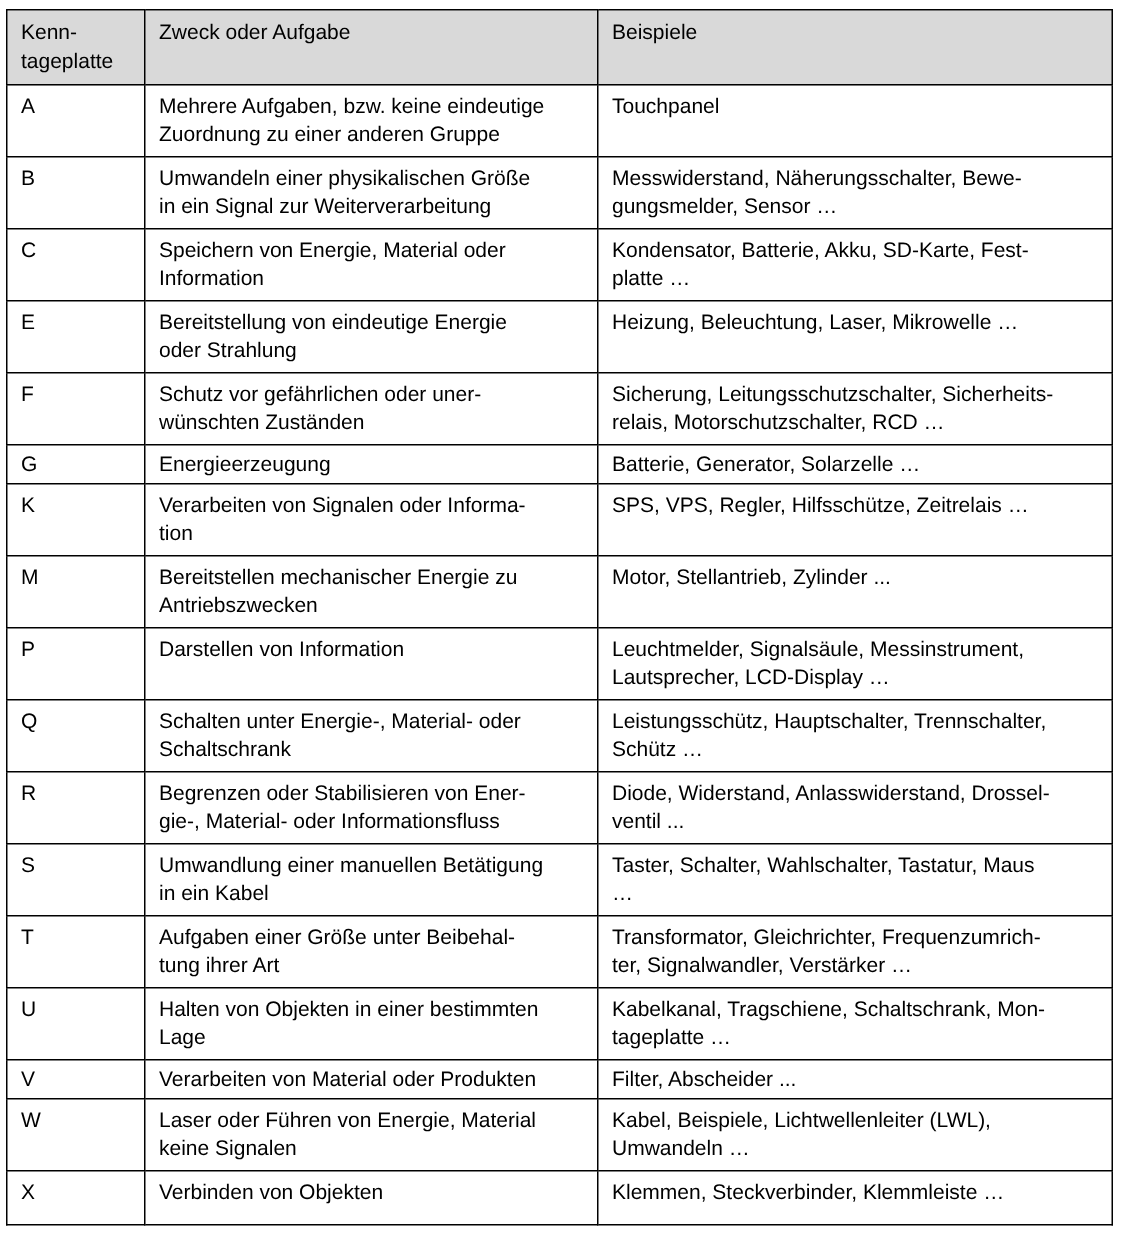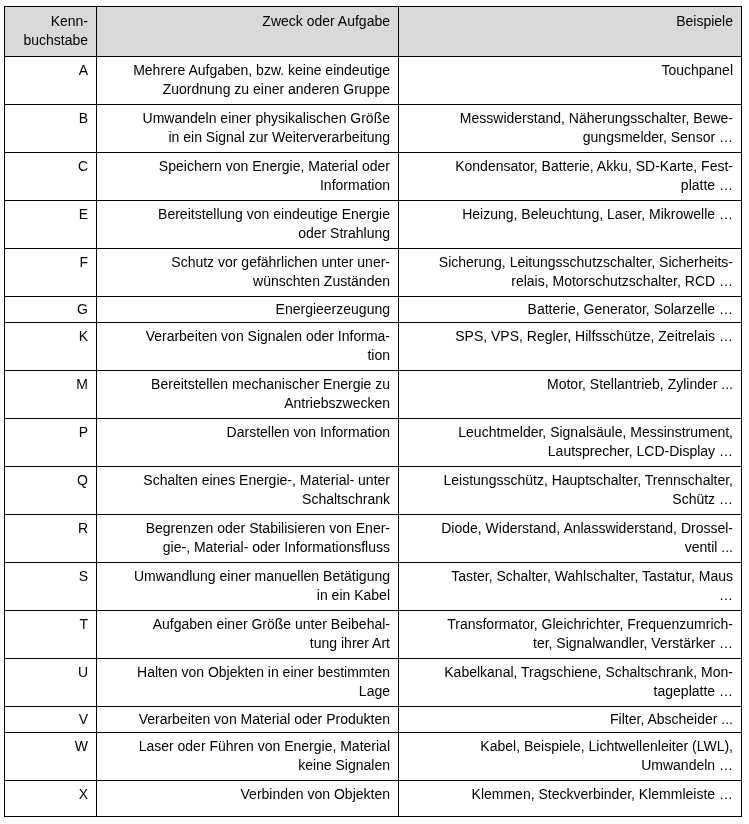--- a/index.html
+++ b/index.html
@@ -3,39 +3,39 @@
   <meta charset="utf-8">
   <style>
     html, body { margin: 0; padding: 0; background: #ffffff; }
     body { width: 749px; height: 824px; position: relative; overflow: hidden;
            font-family: "Liberation Sans", sans-serif; color: #000; }
     table { position: absolute; left: 4px; top: 6px; width: 737px;
             border-collapse: collapse; table-layout: fixed; font-size: 14px; line-height: 19px; }
     col.c1 { width: 92px; }
     col.c2 { width: 302px; }
     col.c3 { width: 343px; }
-    th, td { border: 1px solid #000; vertical-align: top; text-align: right;
+    th, td { border: 1px solid #000; vertical-align: top; text-align: left;
              padding: 4px 8px 4px 9px; font-weight: normal; }
     thead th { background: #d9d9d9; height: 40px; padding-top: 5px; }
     tr.two td { height: 39px; }
     tr.one td { height: 16px; padding-top: 3px; padding-bottom: 3px; }
     tr.last td { height: 27px; }
   </style>
 </head>
 <body>
 
 <table>
   <colgroup>
       <col class="c1">
       <col class="c2">
       <col class="c3">
     </colgroup>
   <thead>
     <tr>
-      <th><span>Kenn-</span><br><span>buchstabe</span></th>
+      <th><span>Kenn-</span><br><span>tageplatte</span></th>
       <th>Zweck oder Aufgabe</th>
       <th>Beispiele</th>
     </tr>
   </thead>
   <tbody id="tbody">
       <tr class="two">
         <td>A</td>
         <td><span>Mehrere Aufgaben, bzw. keine eindeutige</span><br><span>Zuordnung zu einer anderen Gruppe</span></td>
         <td><span>Touchpanel</span></td>
       </tr>
@@ -49,21 +49,21 @@
         <td><span>Speichern von Energie, Material oder</span><br><span>Information</span></td>
         <td><span>Kondensator, Batterie, Akku, SD-Karte, Fest-</span><br><span>platte …</span></td>
       </tr>
       <tr class="two">
         <td>E</td>
         <td><span>Bereitstellung von eindeutige Energie</span><br><span>oder Strahlung</span></td>
         <td><span>Heizung, Beleuchtung, Laser, Mikrowelle …</span></td>
       </tr>
       <tr class="two">
         <td>F</td>
-        <td><span>Schutz vor gefährlichen unter uner-</span><br><span>wünschten Zuständen</span></td>
+        <td><span>Schutz vor gefährlichen oder uner-</span><br><span>wünschten Zuständen</span></td>
         <td><span>Sicherung, Leitungsschutzschalter, Sicherheits-</span><br><span>relais, Motorschutzschalter, RCD …</span></td>
       </tr>
       <tr class="one">
         <td>G</td>
         <td><span>Energieerzeugung</span></td>
         <td><span>Batterie, Generator, Solarzelle …</span></td>
       </tr>
       <tr class="two">
         <td>K</td>
         <td><span>Verarbeiten von Signalen oder Informa-</span><br><span>tion</span></td>
@@ -74,21 +74,21 @@
         <td><span>Bereitstellen mechanischer Energie zu</span><br><span>Antriebszwecken</span></td>
         <td><span>Motor, Stellantrieb, Zylinder ...</span></td>
       </tr>
       <tr class="two">
         <td>P</td>
         <td><span>Darstellen von Information</span></td>
         <td><span>Leuchtmelder, Signalsäule, Messinstrument,</span><br><span>Lautsprecher, LCD-Display …</span></td>
       </tr>
       <tr class="two">
         <td>Q</td>
-        <td><span>Schalten eines Energie-, Material- unter</span><br><span>Schaltschrank</span></td>
+        <td><span>Schalten unter Energie-, Material- oder</span><br><span>Schaltschrank</span></td>
         <td><span>Leistungsschütz, Hauptschalter, Trennschalter,</span><br><span>Schütz …</span></td>
       </tr>
       <tr class="two">
         <td>R</td>
         <td><span>Begrenzen oder Stabilisieren von Ener-</span><br><span>gie-, Material- oder Informationsfluss</span></td>
         <td><span>Diode, Widerstand, Anlasswiderstand, Drossel-</span><br><span>ventil ...</span></td>
       </tr>
       <tr class="two">
         <td>S</td>
         <td><span>Umwandlung einer manuellen Betätigung</span><br><span>in ein Kabel</span></td>

